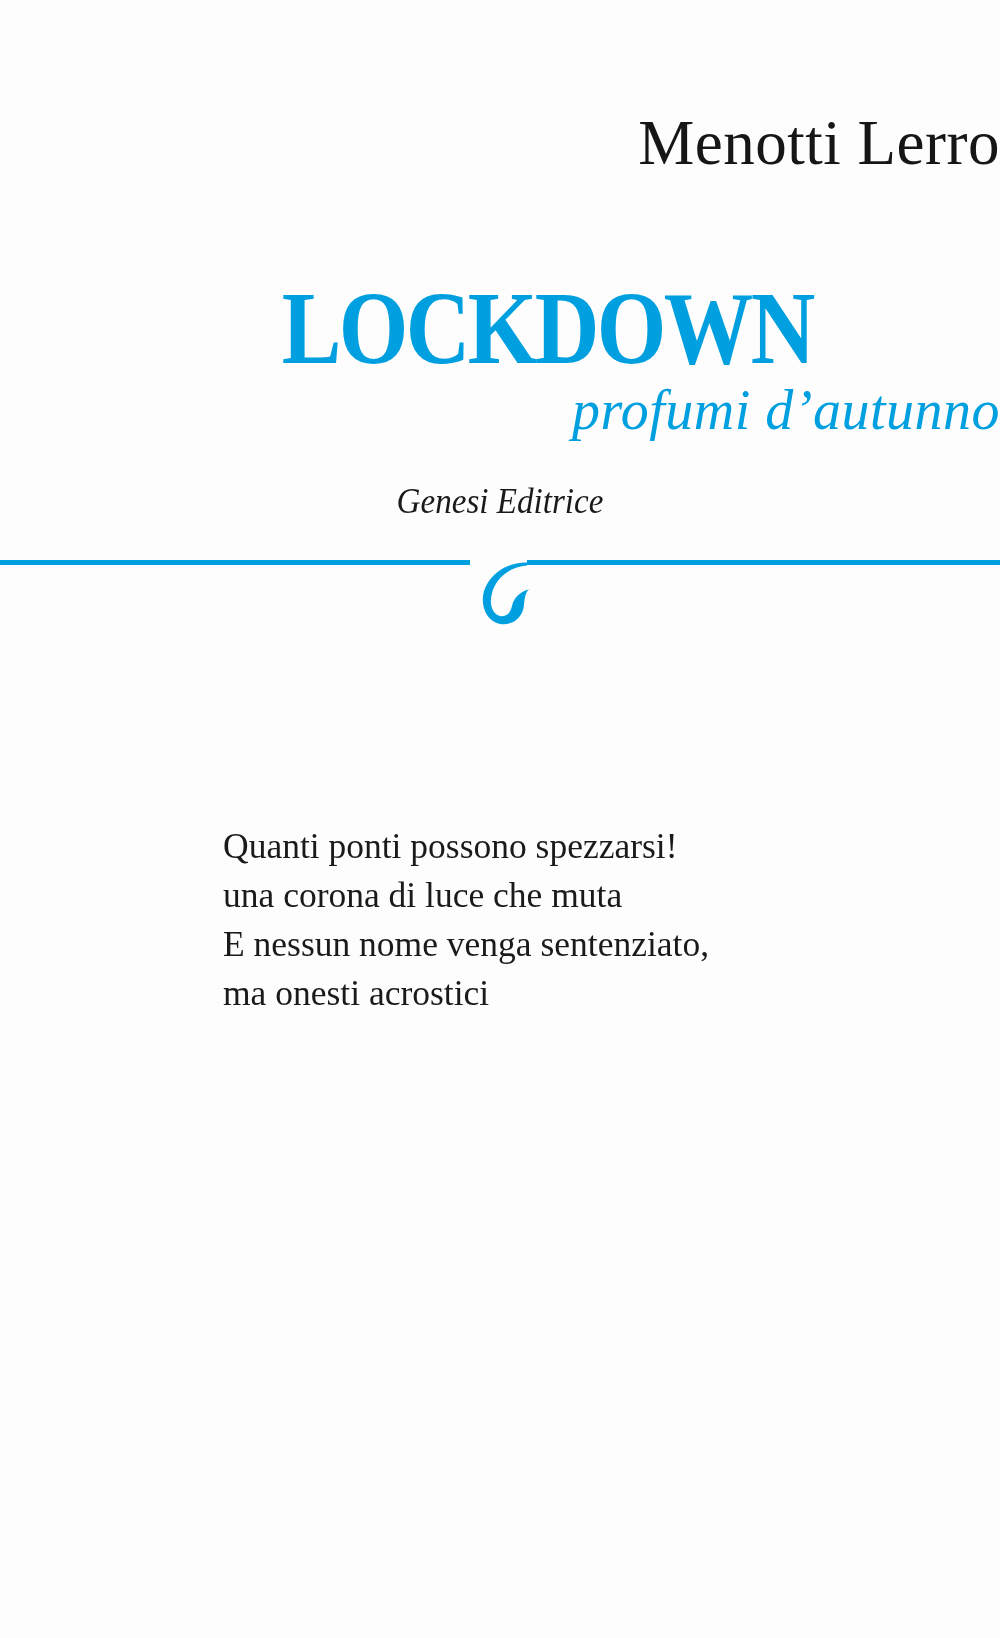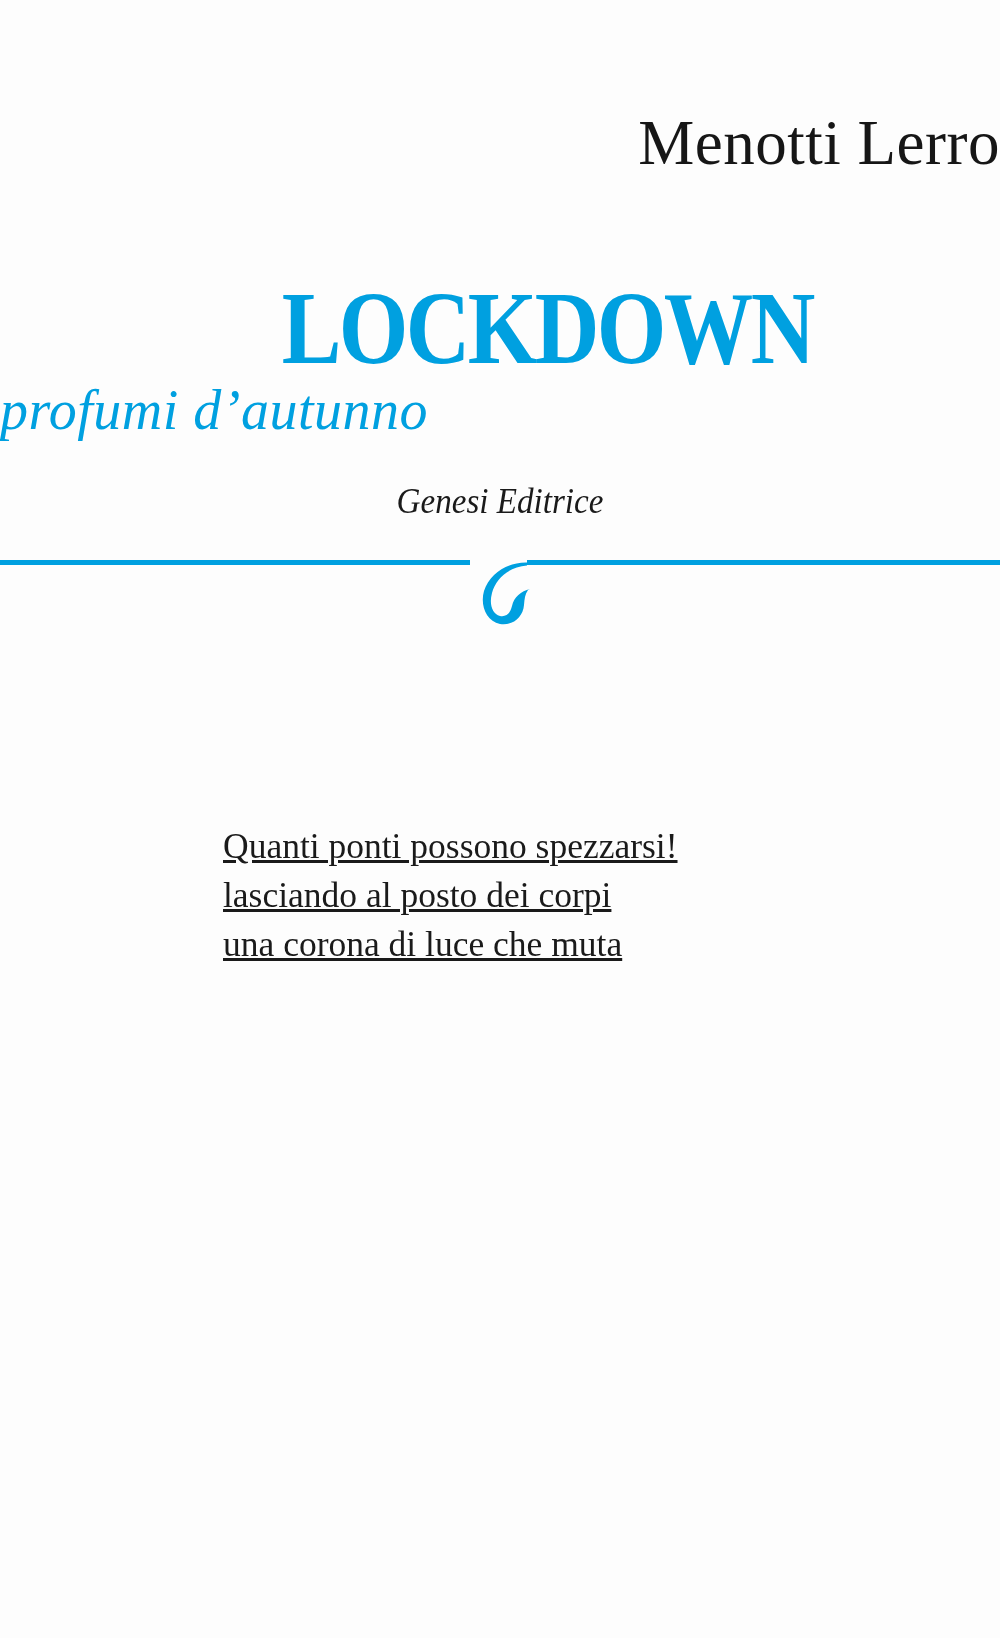--- a/index.html
+++ b/index.html
@@ -39,21 +39,21 @@
       color: #00a0e0;
       transform: scaleX(0.86);
       transform-origin: center;
       white-space: nowrap;
     }
     .subtitle {
       position: absolute;
       top: 382px;
       left: 0;
       width: 1000px;
-      text-align: left;
+      text-align: right;
       font-size: 56px;
       font-style: italic;
       line-height: 1;
       color: #00a0e0;
       letter-spacing: 0.5px;
     }
     .publisher {
       position: absolute;
       top: 483px;
       left: 0;
@@ -74,21 +74,20 @@
       height: 70px;
     }
     .poem {
       position: absolute;
       top: 822px;
       left: 223px;
       width: 600px;
       font-size: 35.5px;
       line-height: 49px;
       color: #1a1a1a;
-      text-decoration: underline;
     }
     .poem-line {
       display: block;
       white-space: nowrap;
     }
   </style>
 </head>
 <body>
 
 <div>
@@ -118,17 +117,18 @@
                  C 521 32, 514 38, 512 47
                  C 510 55, 506 58, 500 57
                  C 492 55, 489 45, 492 34
                  C 496 19, 509 8, 527 6.5 Z" fill="#00a0e0"></path>
       </g>
     </svg>
   </div>
 
   <div class="poem">
     <span class="poem-line">Quanti ponti possono spezzarsi!</span>
-    <span class="poem-line">lasciando al posto dei corpi</span>
     <span class="poem-line">una corona di luce che muta</span>
+    <span class="poem-line">E nessun nome venga sentenziato,</span>
+    <span class="poem-line">ma onesti acrostici</span>
   </div>
 
 </div>
 
 </body></html>

